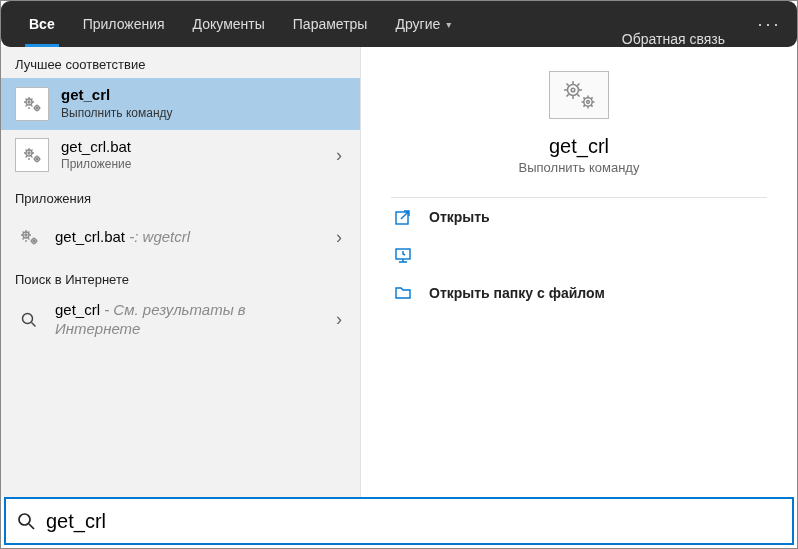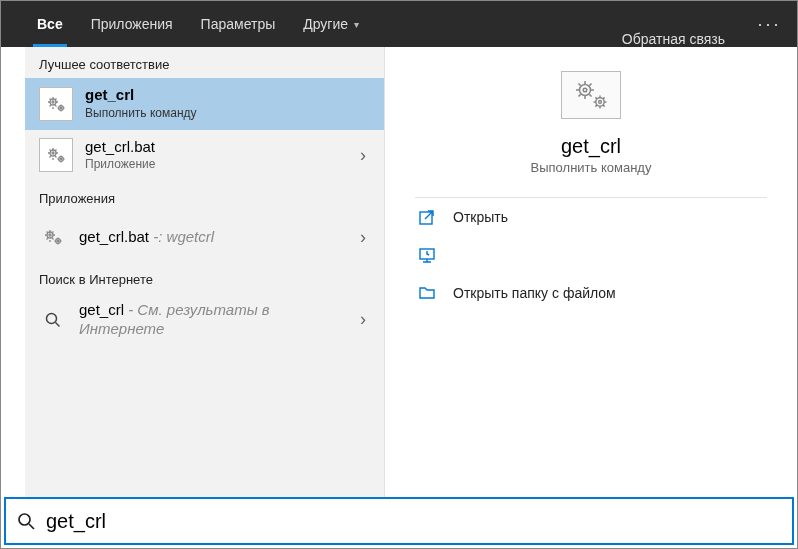--- a/index.html
+++ b/index.html
@@ -12,21 +12,22 @@
     overflow: hidden;
     border: 1px solid #888;
     position: relative;
   }
   .topbar {
     background: #2b2b2b;
     color: #fff;
     height: 46px;
     display: flex;
     align-items: stretch;
-    padding-left: 22px;
+    padding-left: 14px;
+    border-radius: 9px;
   }
   .tab {
     display: flex;
     align-items: center;
     padding: 0 14px;
     cursor: pointer;
     color: #ddd;
     position: relative;
     font-size: 14px;
   }
@@ -58,21 +59,20 @@
   }
   .content {
     display: flex;
     height: 450px;
   }
   .left {
     width: 360px;
     background: #f2f2f2;
     border-right: 1px solid #e1e1e1;
     overflow-y: auto;
-    margin-left: 24px;
   }
   .section-header {
     padding: 10px 14px 6px;
     font-size: 13px;
     color: #222;
   }
   .item {
     display: flex;
     align-items: center;
     padding: 8px 14px;
@@ -135,20 +135,21 @@
     background: #e1e1e1;
     margin: 22px 30px 0;
   }
   .action {
     display: flex;
     align-items: center;
     padding: 10px 30px;
     cursor: pointer;
     color: #222;
     font-size: 14px;
+    font-weight: bold;
   }
   .action .action-icon {
     width: 24px;
     color: #0078d4;
     margin-right: 14px;
     display: flex;
     align-items: center;
     justify-content: center;
   }
   .searchbar {
@@ -179,20 +180,23 @@
 </style>
 </head>
 <body>
 
 <div class="topbar">
   <div class="tab active">
       <span>Все</span>
     </div>
   <div class="tab">
       <span>Приложения</span>
+    </div>
+  <div class="tab">
+      <span>Документы</span>
     </div>
   <div class="tab">
       <span>Параметры</span>
     </div>
   <div class="tab">
     <span>Другие</span>
     <span class="chev">▾</span>
   </div>
   <div class="topbar-spacer"></div>
   <div class="feedback">

